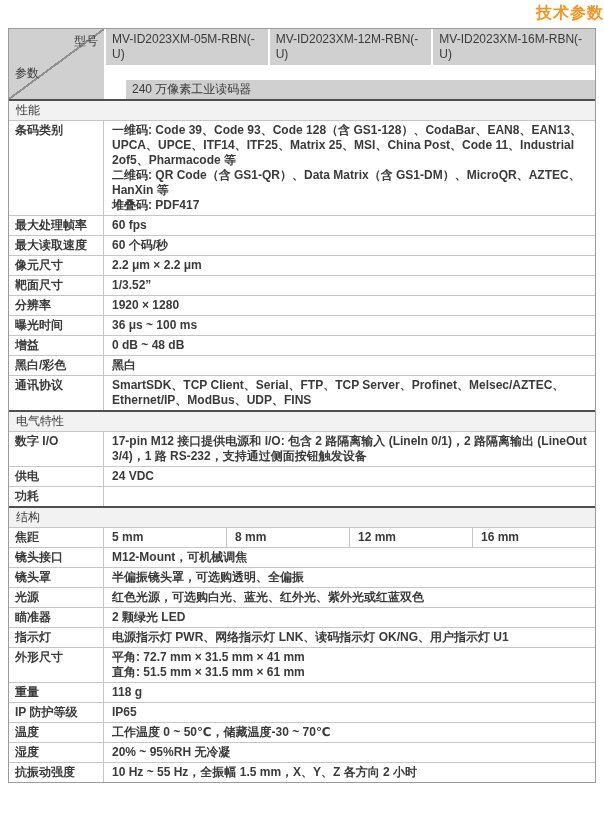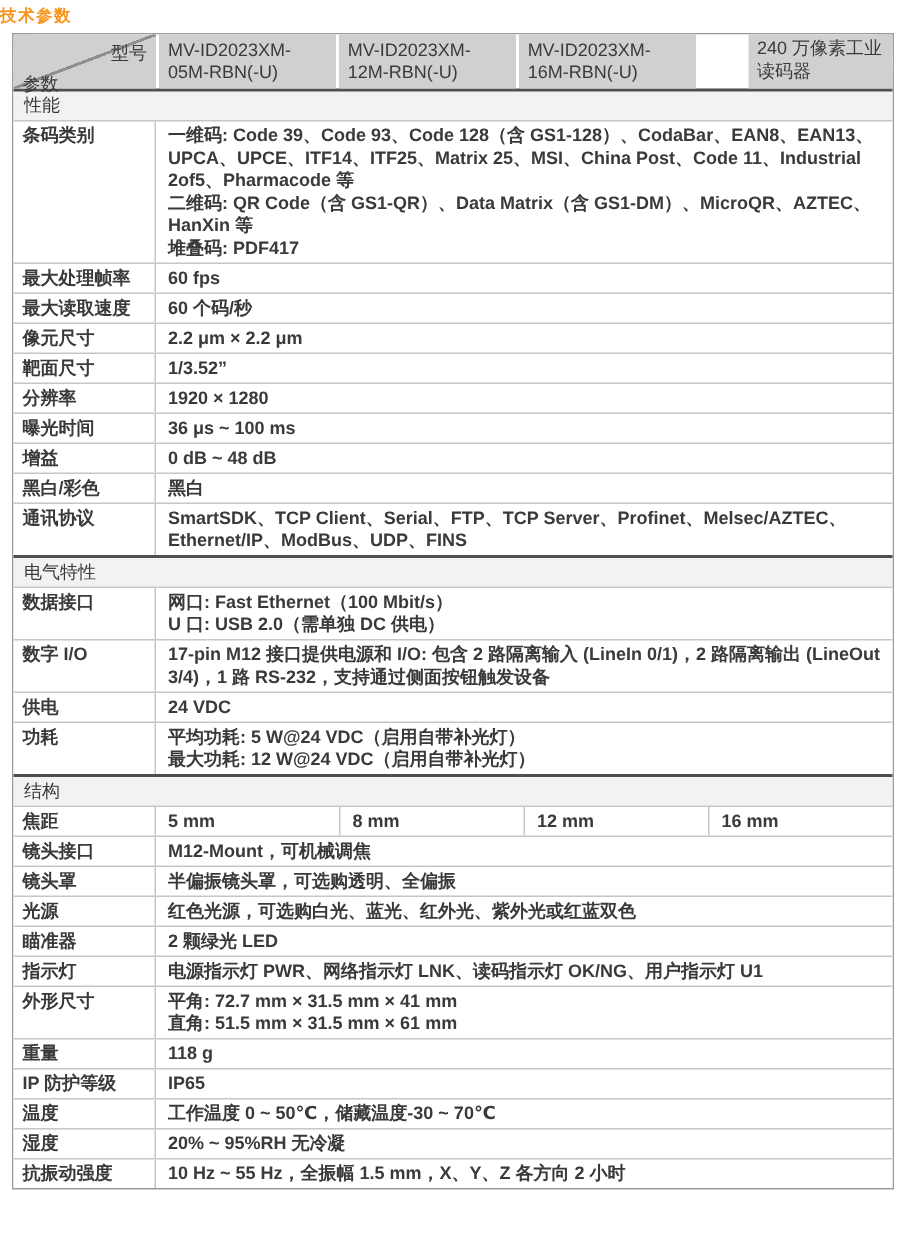--- a/index.html
+++ b/index.html
@@ -14,23 +14,23 @@
   * { box-sizing: border-box; }
   html, body { margin: 0; padding: 0; }
   body {
     width: 604px;
     background: #ffffff;
     font-family: "Liberation Sans", "DejaVu Sans", sans-serif;
     color: var(--text);
     font-size: 12px;
   }
   .page-title {
-    text-align: left;
+    text-align: right;
     font-weight: bold;
-    font-size: 11px;
+    font-size: 16px;
     color: var(--accent);
     padding: 3px 0 4px 0;
     letter-spacing: 1px;
   }
   .spec-table {
     margin: 0 8px 8px 8px;
     border: 1px solid var(--outer-border);
     background: #fff;
   }
   
@@ -44,22 +44,22 @@
     flex: 0 0 95px;
     position: relative;
     background-color: var(--header-bg);
     background-image: linear-gradient(to bottom right,
       rgba(0,0,0,0) calc(50% - 1px),
       #8f8f8f calc(50% - 1px),
       #8f8f8f calc(50% + 1px),
       rgba(0,0,0,0) calc(50% + 1px));
   }
   .corner-top   { position: absolute; top: 4px;  right: 6px; }
-  .corner-bottom{ position: absolute; top: 25px; left: 6px; }
-  .header-right { flex: 1; display: flex; gap: 15px; }
+  .corner-bottom{ position: absolute; top: 36px; left: 6px; }
+  .header-right { flex: 1; display: flex; flex-direction: column; gap: 15px; }
   .models { display: flex; gap: 2px; }
   .model-cell {
     flex: 1;
     background: var(--header-bg);
     padding: 3px 6px;
     line-height: 15px;
     min-height: 34px;
   }
   .subtitle-row {
     background: var(--header-bg);
@@ -172,44 +172,33 @@
         </div>
       </div>
       <div class="spec-row">
         <div class="label-cell">通讯协议</div>
         <div class="value-cell">
           <div class="value-line">SmartSDK、TCP Client、Serial、FTP、TCP Server、Profinet、Melsec/AZTEC、Ethernet/IP、ModBus、UDP、FINS</div>
         </div>
       </div>
       <div class="section-row">电气特性</div>
       <div class="spec-row">
-        <div class="label-cell">数据接口</div>
-        <div class="value-cell">
-          <div class="value-line">网口: Fast Ethernet（100 Mbit/s）</div>
-          <div class="value-line">U 口: USB 2.0（需单独 DC 供电）</div>
-        </div>
-      </div>
-      <div class="spec-row">
         <div class="label-cell">数字 I/O</div>
         <div class="value-cell">
           <div class="value-line">17-pin M12 接口提供电源和 I/O: 包含 2 路隔离输入 (LineIn 0/1)，2 路隔离输出 (LineOut 3/4)，1 路 RS-232，支持通过侧面按钮触发设备</div>
         </div>
       </div>
       <div class="spec-row">
         <div class="label-cell">供电</div>
         <div class="value-cell">
           <div class="value-line">24 VDC</div>
         </div>
       </div>
       <div class="spec-row">
         <div class="label-cell">功耗</div>
-        <div class="value-cell">
-          <div class="value-line">平均功耗: 5 W@24 VDC（启用自带补光灯）</div>
-          <div class="value-line">最大功耗: 12 W@24 VDC（启用自带补光灯）</div>
-        </div>
       </div>
       <div class="section-row">结构</div>
       <div class="spec-row">
         <div class="label-cell">焦距</div>
         <div class="multi-value">
           <div class="split">5 mm</div>
           <div class="split">8 mm</div>
           <div class="split">12 mm</div>
           <div class="split">16 mm</div>
         </div>

